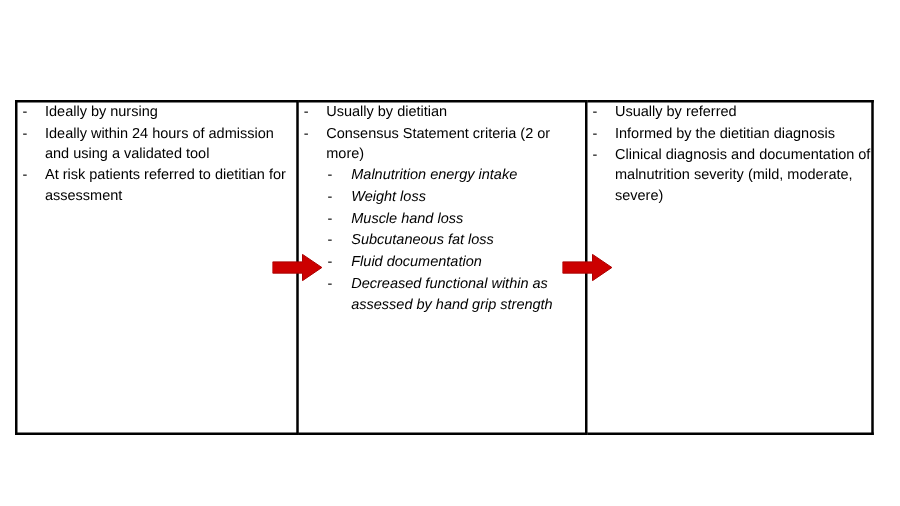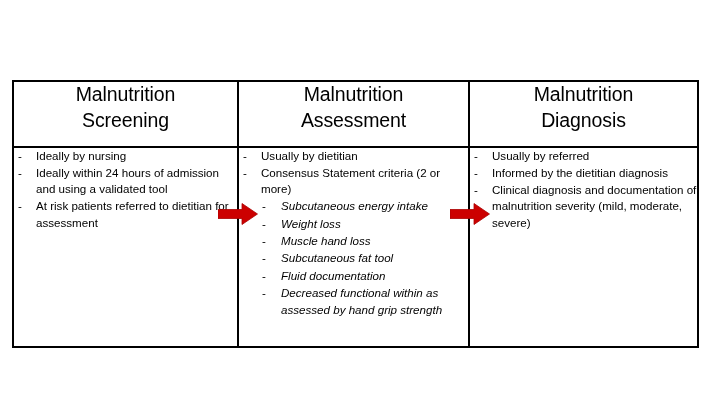--- a/index.html
+++ b/index.html
@@ -132,40 +132,20 @@
 <div id="canvas">
 
   <table class="flow-table">
     <colgroup>
       <col class="col-1">
       <col class="col-2">
       <col class="col-3">
     </colgroup>
     <tbody>
       <tr>
-        <td class="head-cell">
-          <div class="head-title">
-            <span class="ln">Malnutrition</span>
-            <span class="ln">Screening</span>
-          </div>
-        </td>
-        <td class="head-cell">
-          <div class="head-title">
-            <span class="ln">Malnutrition</span>
-            <span class="ln">Assessment</span>
-          </div>
-        </td>
-        <td class="head-cell">
-          <div class="head-title">
-            <span class="ln">Malnutrition</span>
-            <span class="ln">Diagnosis</span>
-          </div>
-        </td>
-      </tr>
-      <tr>
 
         <td class="body-cell">
           <ul class="bullets">
             <li>
               <span class="dash">-</span>
               <span>Ideally by nursing</span>
             </li>
             <li>
               <span class="dash">-</span>
               <span>Ideally within 24 hours of admission and using a validated tool</span>
@@ -184,33 +164,33 @@
               <span>Usually by dietitian</span>
             </li>
             <li>
               <span class="dash">-</span>
               <span>Consensus Statement criteria (2 or more)</span>
             </li>
           </ul>
           <ul class="sub-bullets">
             <li>
               <span class="dash">-</span>
-              <span>Subcutaneous energy intake</span>
+              <span>Malnutrition energy intake</span>
             </li>
             <li>
               <span class="dash">-</span>
               <span>Weight loss</span>
             </li>
             <li>
               <span class="dash">-</span>
               <span>Muscle hand loss</span>
             </li>
             <li>
               <span class="dash">-</span>
-              <span>Subcutaneous fat tool</span>
+              <span>Subcutaneous fat loss</span>
             </li>
             <li>
               <span class="dash">-</span>
               <span>Fluid documentation</span>
             </li>
             <li>
               <span class="dash">-</span>
               <span>Decreased functional within as assessed by hand grip strength</span>
             </li>
           </ul>

